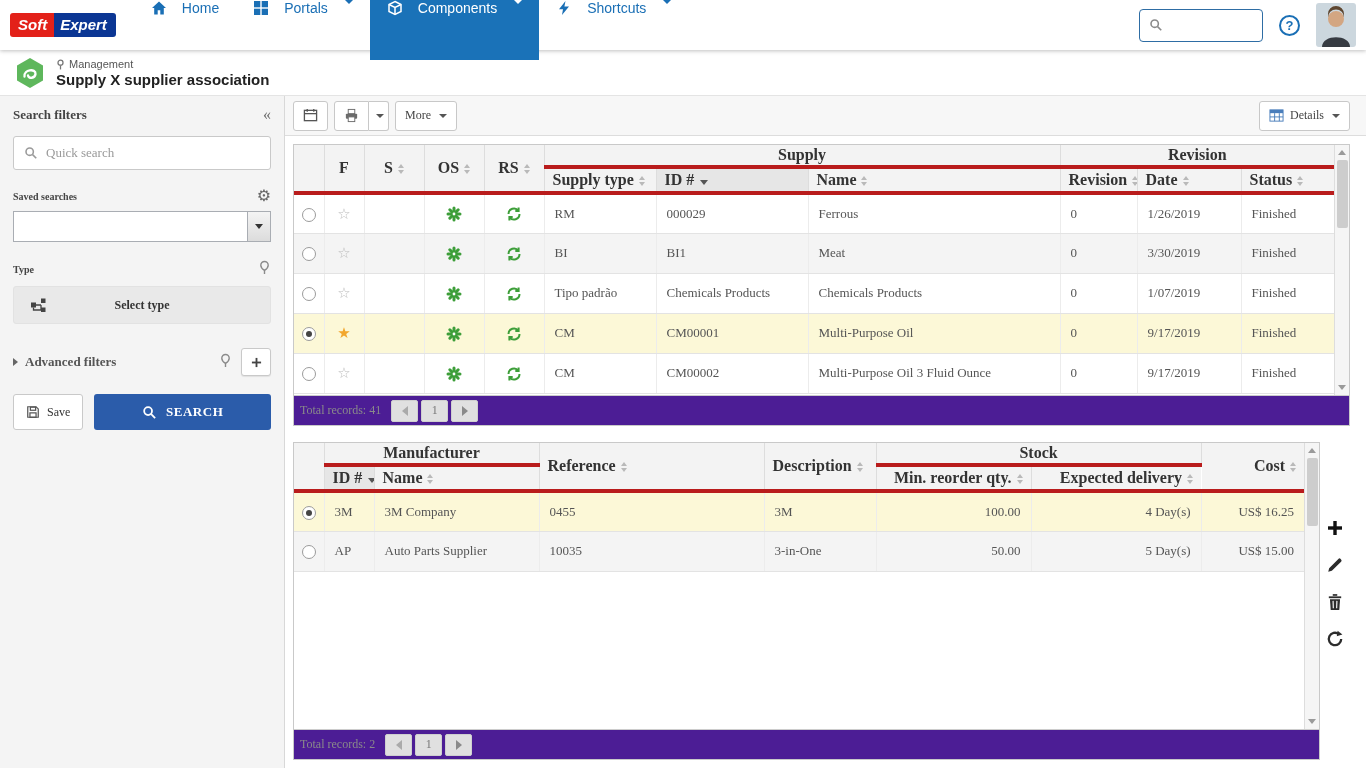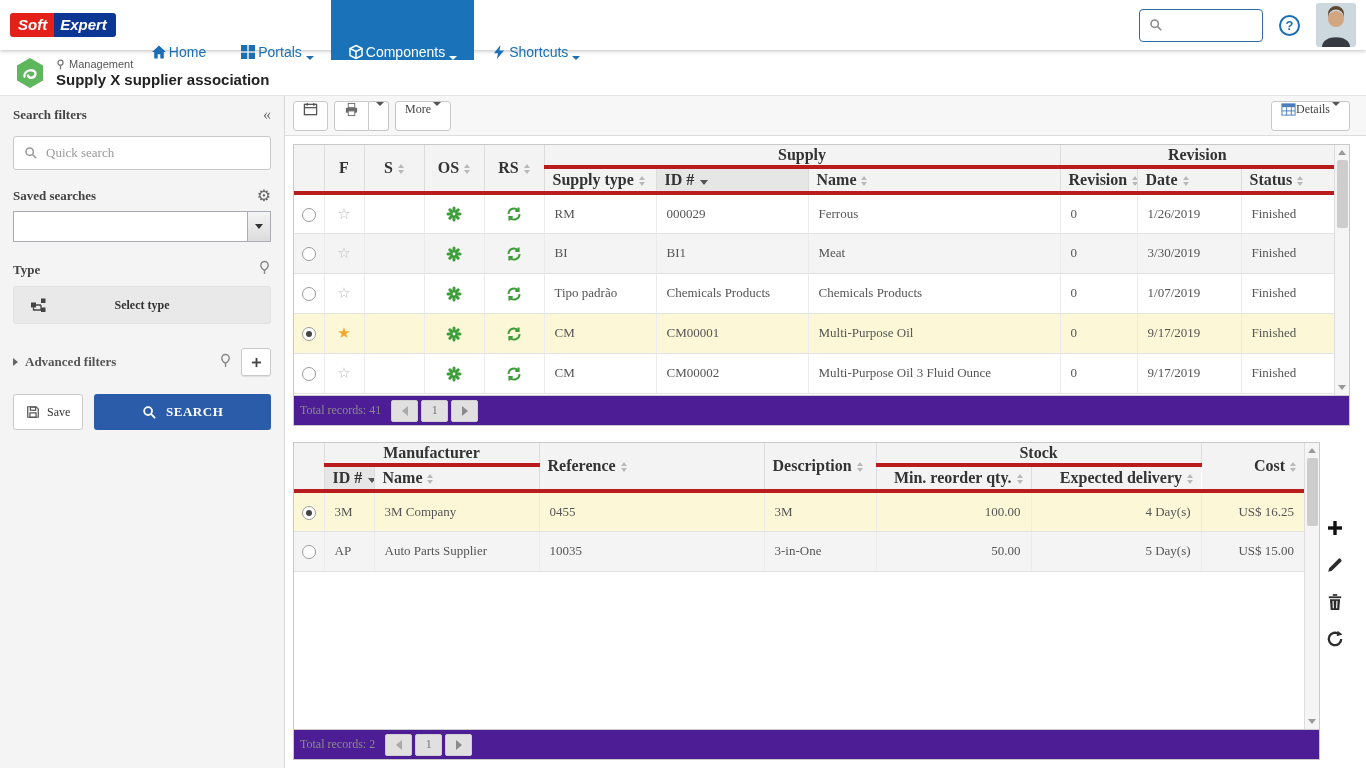--- a/index.html
+++ b/index.html
@@ -6,21 +6,21 @@
   html,body { width:1366px; height:768px; }
   body { font-family:"Liberation Sans", sans-serif; font-size:13px; color:#444; background:#fff; overflow:hidden; }
   .screen { width:1366px; height:768px; position:relative; background:#fff; display:flex; flex-direction:column; }
 
   
   .topnav { height:50px; display:flex; align-items:center; background:#fff; box-shadow:0 1px 4px rgba(0,0,0,.25); position:relative; z-index:20; flex:0 0 50px; }
   .logo { display:flex; align-items:center; margin:0 18px 0 10px; font-style:italic; font-weight:bold; font-size:15px; cursor:pointer; }
   .logo-soft { background:#e32119; color:#fff; padding:3px 7px 4px 8px; border-radius:3px 0 0 3px; }
   .logo-expert { background:#0b3694; color:#fff; padding:3px 9px 4px 6px; border-radius:0 3px 3px 0; }
   .nav { display:flex; height:50px; }
-  .nav-item { display:flex; align-items:flex-end; gap:2px; padding:0 17px; height:60px; color:#1a6fb5; font-size:14px; cursor:pointer; }
+  .nav-item { display:flex; align-items:flex-start; gap:15px; padding:0 17px; height:60px; color:#1a6fb5; font-size:14px; cursor:pointer; }
   .nav-item.active { background:#1a72b8; color:#fff; }
   .nav-ic { display:flex; width:16px; height:16px; }
   .nav-ic svg { width:16px; height:16px; }
   .caret { width:0; height:0; border-left:4px solid transparent; border-right:4px solid transparent; border-top:4px solid currentColor; margin-left:2px; }
   .topnav-right { margin-left:auto; display:flex; align-items:center; gap:16px; margin-right:10px; }
   .gsearch { width:124px; height:33px; border:1px solid #2e6da4; border-radius:4px; display:flex; align-items:center; padding:0 9px; gap:7px; color:#8a8a8a; background:#fff; }
   .gsearch svg { width:14px; height:14px; flex:0 0 14px; }
   .gsearch input { border:none; outline:none; width:100%; font-size:13px; font-family:inherit; }
   .help { width:21px; height:21px; border:2px solid #1a6fb5; border-radius:50%; color:#1a6fb5; font-weight:bold; font-size:13px; display:flex; align-items:center; justify-content:center; cursor:pointer; }
   .avatar { width:40px; height:44px; border-radius:3px; overflow:hidden; cursor:pointer; flex:0 0 40px; }
@@ -38,21 +38,21 @@
   
   .sidebar { width:285px; flex:0 0 285px; background:#f4f4f4; border-right:1px solid #d8d8d8; }
   .sb-header { height:38px; display:flex; align-items:center; justify-content:space-between; padding:0 13px; }
   .sb-title { font-weight:bold; font-size:13px; color:#444; }
   .collapse { font-size:16px; color:#6e6e6e; cursor:pointer; line-height:1; }
   .qsearch { margin:2px 13px 0; background:#fff; border:1px solid #c9c9c9; border-radius:3px; height:34px; display:flex; align-items:center; padding:0 10px; gap:8px; color:#9a9a9a; }
   .qsearch svg { width:14px; height:14px; flex:0 0 14px; }
   .qsearch input { border:none; outline:none; width:100%; font-size:13px; font-family:inherit; color:#444; }
   .qsearch input::placeholder { color:#9a9a9a; }
   .sb-row { margin:18px 13px 7px; display:flex; align-items:center; justify-content:space-between; }
-  .sb-label { font-weight:bold; font-size:13px; color:#444; }
+  .sb-label { font-weight:bold; font-size:10px; color:#444; }
   .gear { font-size:16px; color:#666; cursor:pointer; line-height:1; }
   .combo { margin:0 13px; height:31px; background:#fff; border:1px solid #a9adb3; display:flex; cursor:pointer; }
   .combo-val { flex:1; }
   .combo-btn { width:23px; border-left:1px solid #a9adb3; background:linear-gradient(#f4f4f4,#dcdcdc); display:flex; align-items:center; justify-content:center; }
   .combo-btn .tri { width:0; height:0; border-left:4px solid transparent; border-right:4px solid transparent; border-top:5px solid #333; }
   .pin-ic svg { width:13px; height:15px; }
   .btn-select-type { margin:4px 13px 0; height:38px; background:#e9e9e9; border:1px solid #e2e2e2; border-radius:3px; position:relative; display:flex; align-items:center; justify-content:center; font-size:12px; font-weight:bold; color:#333; cursor:pointer; }
   .btn-select-type .tree { position:absolute; left:16px; width:16px; height:16px; display:flex; }
   .adv-row { margin:24px 13px 0; display:flex; align-items:center; gap:7px; }
   .tri-right-sm { width:0; height:0; border-top:4px solid transparent; border-bottom:4px solid transparent; border-left:5px solid #666; }
@@ -60,21 +60,21 @@
   .adv-right { margin-left:auto; display:flex; align-items:center; gap:9px; }
   .mini-btn { width:30px; height:28px; background:#fff; border:1px solid #c9c9c9; border-radius:3px; display:flex; align-items:center; justify-content:center; box-shadow:0 1px 1px rgba(0,0,0,.08); cursor:pointer; }
   .sb-actions { margin:18px 13px; display:flex; gap:11px; }
   .btn-save { background:#fff; border:1px solid #c9c9c9; border-radius:3px; height:36px; padding:0 12px; display:flex; align-items:center; gap:7px; font-size:12px; color:#333; cursor:pointer; font-family:inherit; }
   .btn-search { flex:1; background:#2b5caa; border:none; border-radius:3px; height:36px; color:#fff; font-weight:bold; font-size:13px; letter-spacing:.5px; display:flex; align-items:center; justify-content:center; gap:9px; cursor:pointer; font-family:inherit; }
   .btn-search svg { width:15px; height:15px; }
 
   
   .main { flex:1; display:flex; flex-direction:column; overflow:hidden; background:#fff; }
   .toolbar { height:40px; flex:0 0 40px; background:#f7f7f7; border-bottom:1px solid #ddd; display:flex; align-items:center; padding:0 16px 0 8px; gap:6px; }
-  .tbtn { height:30px; background:#fff; border:1px solid #c8c8c8; border-radius:3px; display:flex; padding:0 9px; color:#444; font-size:12px; cursor:pointer; font-family:inherit; }
+  .tbtn { height:30px; background:#fff; border:1px solid #c8c8c8; border-radius:3px; display:flex; align-items:center; padding:0 9px; color:#444; font-size:12px; gap:6px; cursor:pointer; font-family:inherit; }
   .tbtn svg { width:15px; height:15px; }
   .tbtn .caret { border-top-color:#555; }
   .tbtn-group { display:flex; }
   .tbtn-group .tbtn:first-child { border-radius:3px 0 0 3px; }
   .tbtn-group .tbtn:last-child { border-radius:0 3px 3px 0; border-left:none; width:20px; padding:0; justify-content:center; }
   .btn-details { margin-left:auto; }
 
   
   .tables { flex:1; padding:8px 16px 8px 8px; display:flex; flex-direction:column; overflow:hidden; background:#fff; }
   .panel { border:1px solid #c9c9c9; display:flex; flex-direction:column; background:#fff; }

